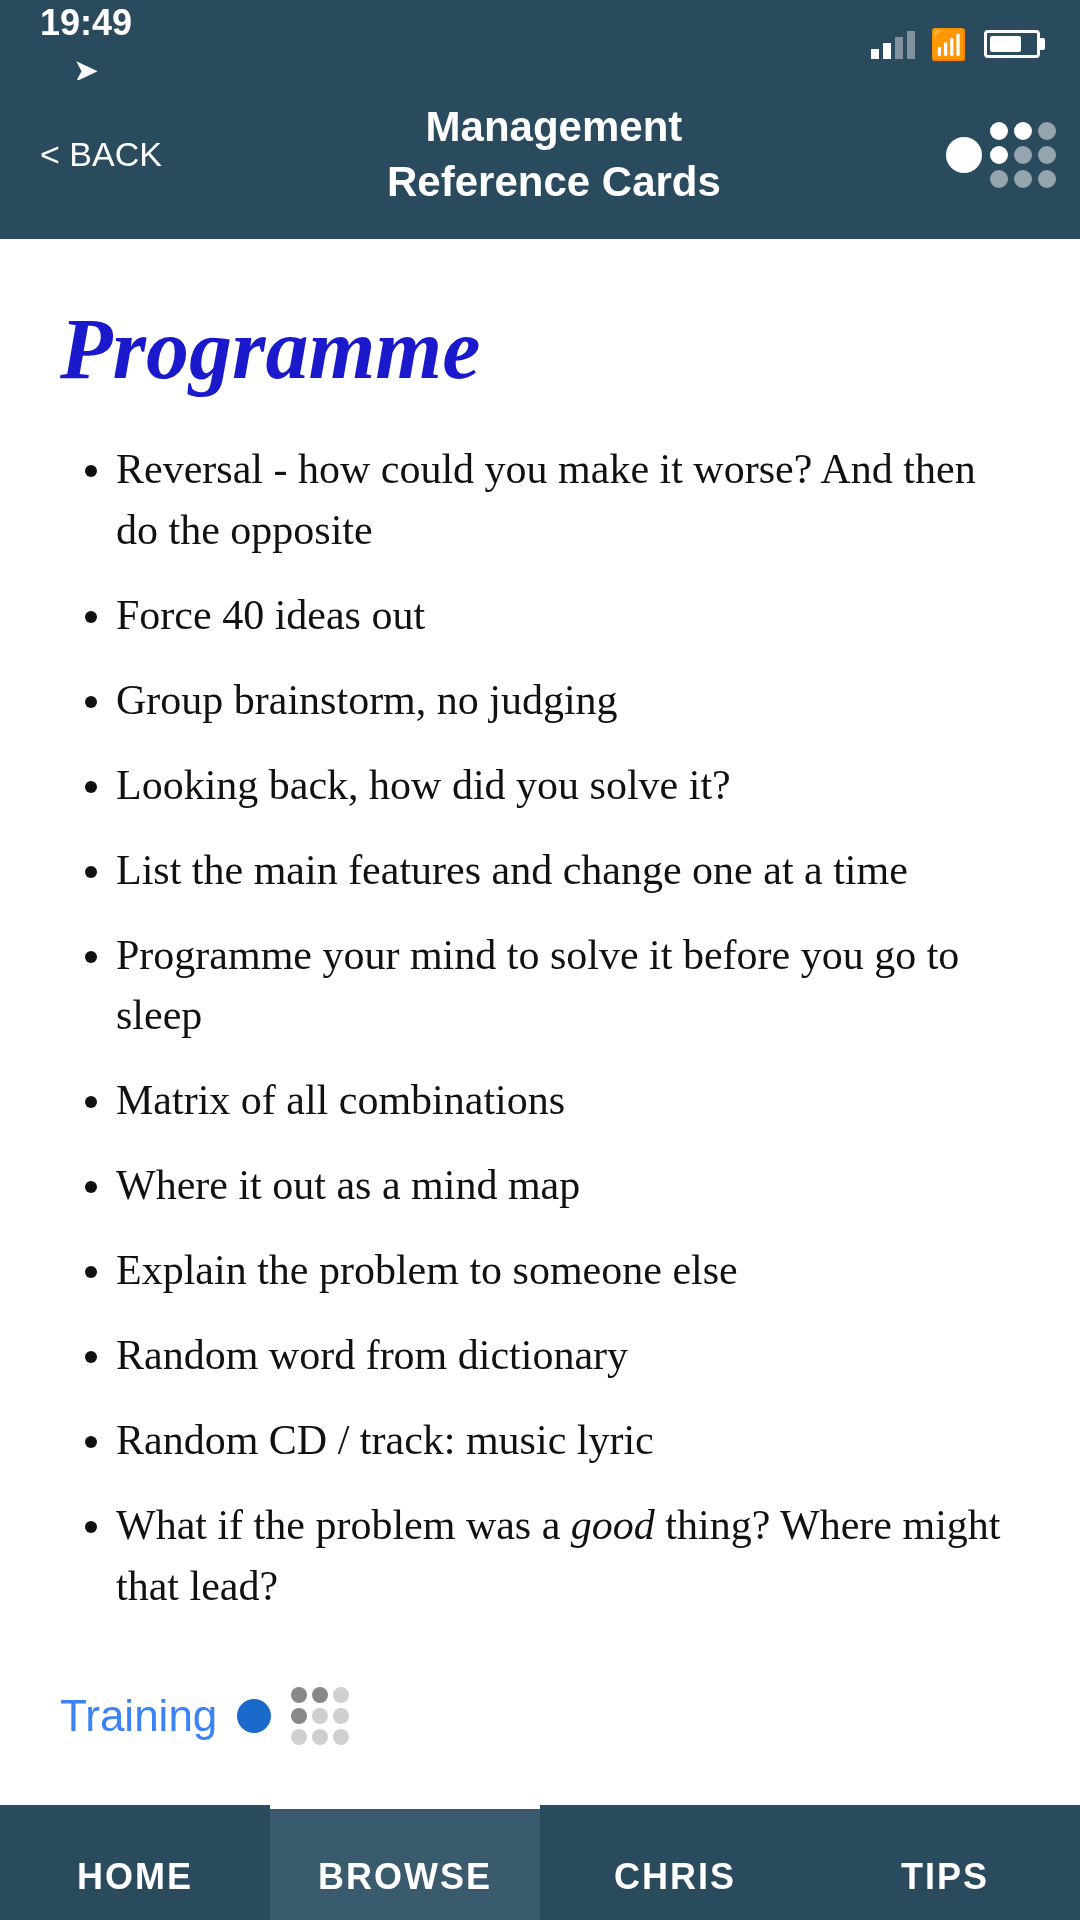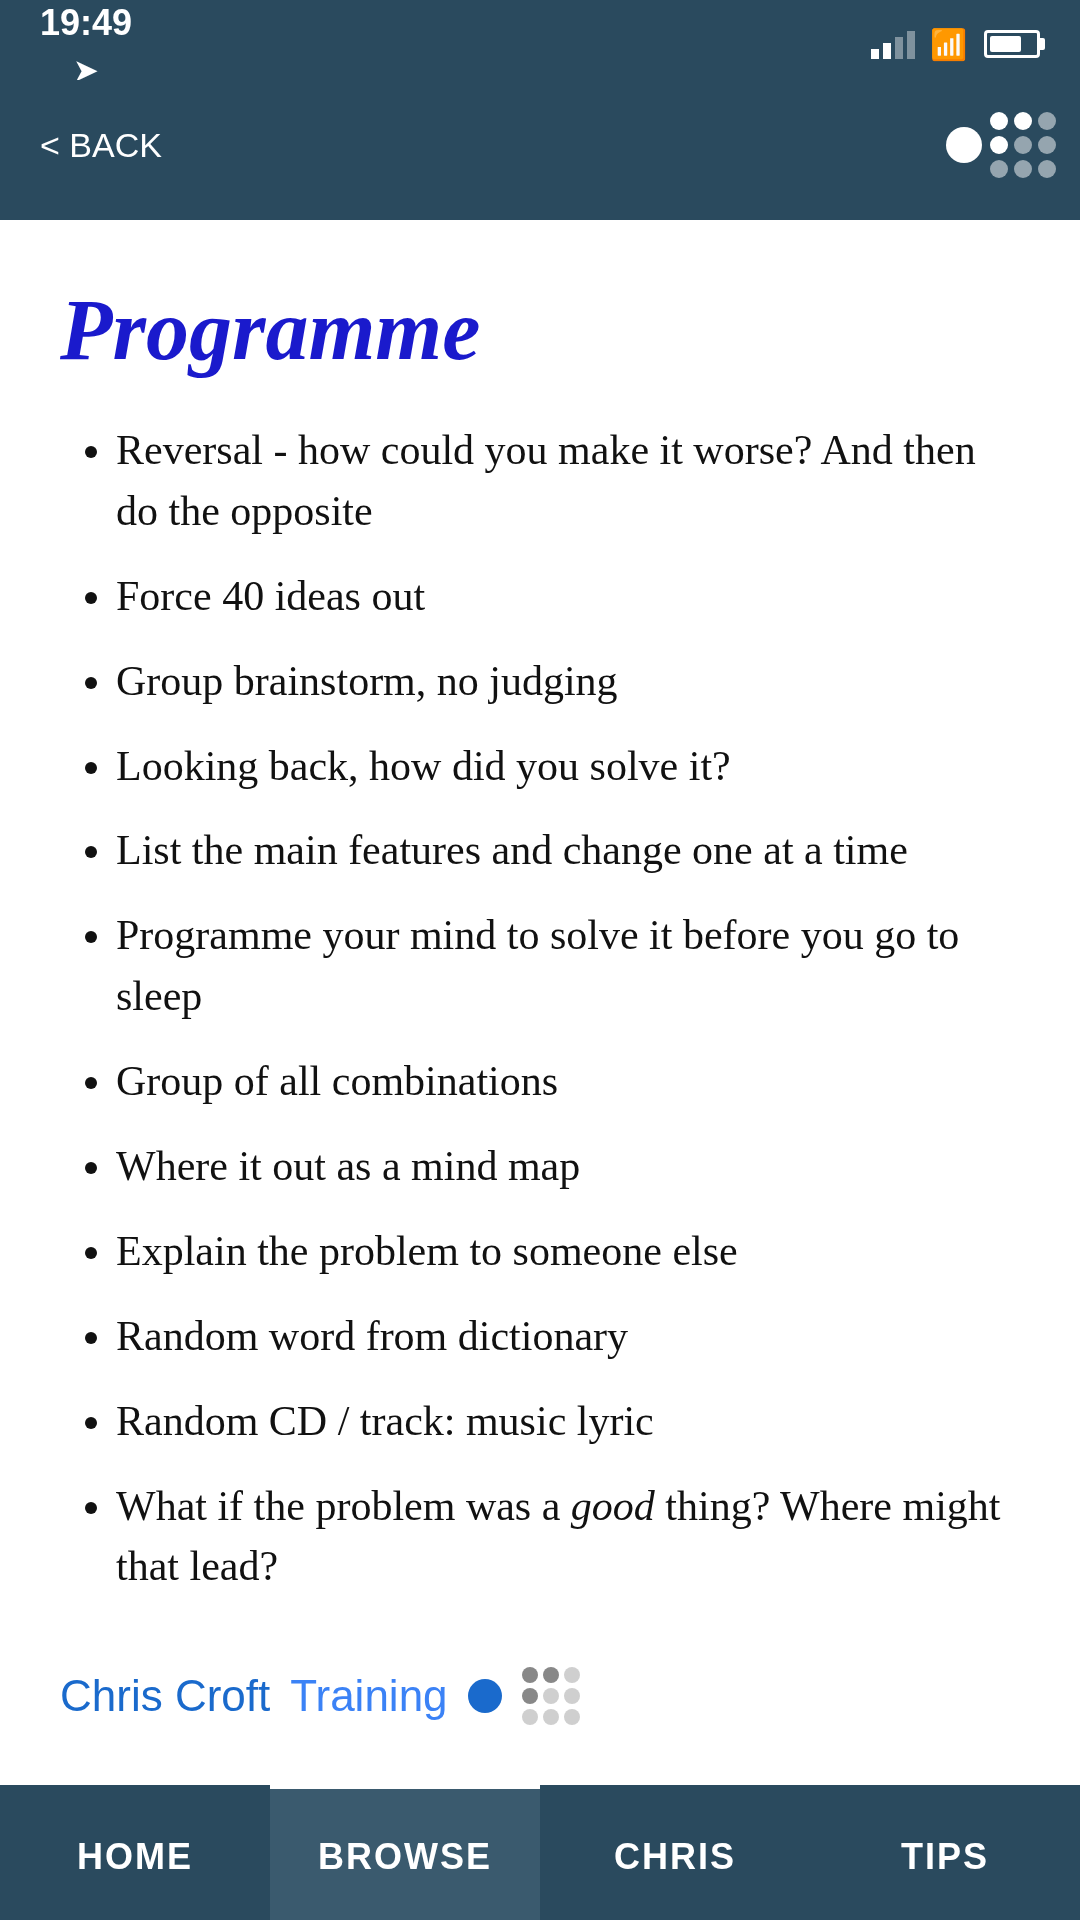--- a/index.html
+++ b/index.html
@@ -249,20 +249,23 @@
     </div>
     <span class="wifi-icon">📶</span>
     <div class="battery-icon">
       <div class="battery-fill"></div>
     </div>
   </div>
 </div>
 
 <div class="header">
   <div class="back-button">&lt; BACK</div>
+  <div class="header-title">
+    <span>Management<br>Reference Cards</span>
+  </div>
   <div class="logo-wrapper">
     <div class="big-dot"></div>
     <div class="small-dots-grid">
       <div class="small-dot"></div>
       <div class="small-dot"></div>
       <div class="small-dot faded"></div>
       <div class="small-dot"></div>
       <div class="small-dot faded"></div>
       <div class="small-dot faded"></div>
       <div class="small-dot faded"></div>
@@ -275,30 +278,29 @@
 <div class="content">
   <h1 class="page-title">Programme</h1>
 
   <ul class="bullet-list">
     <li>Reversal - how could you make it worse?  And then do the opposite</li>
     <li>Force 40 ideas out</li>
     <li>Group brainstorm, no judging</li>
     <li>Looking back, how did you solve it?</li>
     <li>List the main features and change one at a time</li>
     <li>Programme your mind to solve it before you go to sleep</li>
-    <li>Group of all combinations</li>
+    <li>Matrix of all combinations</li>
     <li>Where it out as a mind map</li>
     <li>Explain the problem to someone else</li>
     <li>Random word from dictionary</li>
     <li>Random CD / track: music lyric</li>
     <li>What if the problem was a <em>good</em> thing?  Where might that lead?</li>
   </ul>
 
   <div class="brand-footer">
-    <span class="brand-name-blue">Chris Croft</span>
     <span class="brand-name-gray">Training</span>
     <div class="brand-dot-blue"></div>
     <div class="brand-dots-grid">
       <div class="brand-small-dot"></div>
       <div class="brand-small-dot"></div>
       <div class="brand-small-dot faded"></div>
       <div class="brand-small-dot"></div>
       <div class="brand-small-dot faded"></div>
       <div class="brand-small-dot faded"></div>
       <div class="brand-small-dot faded"></div>

